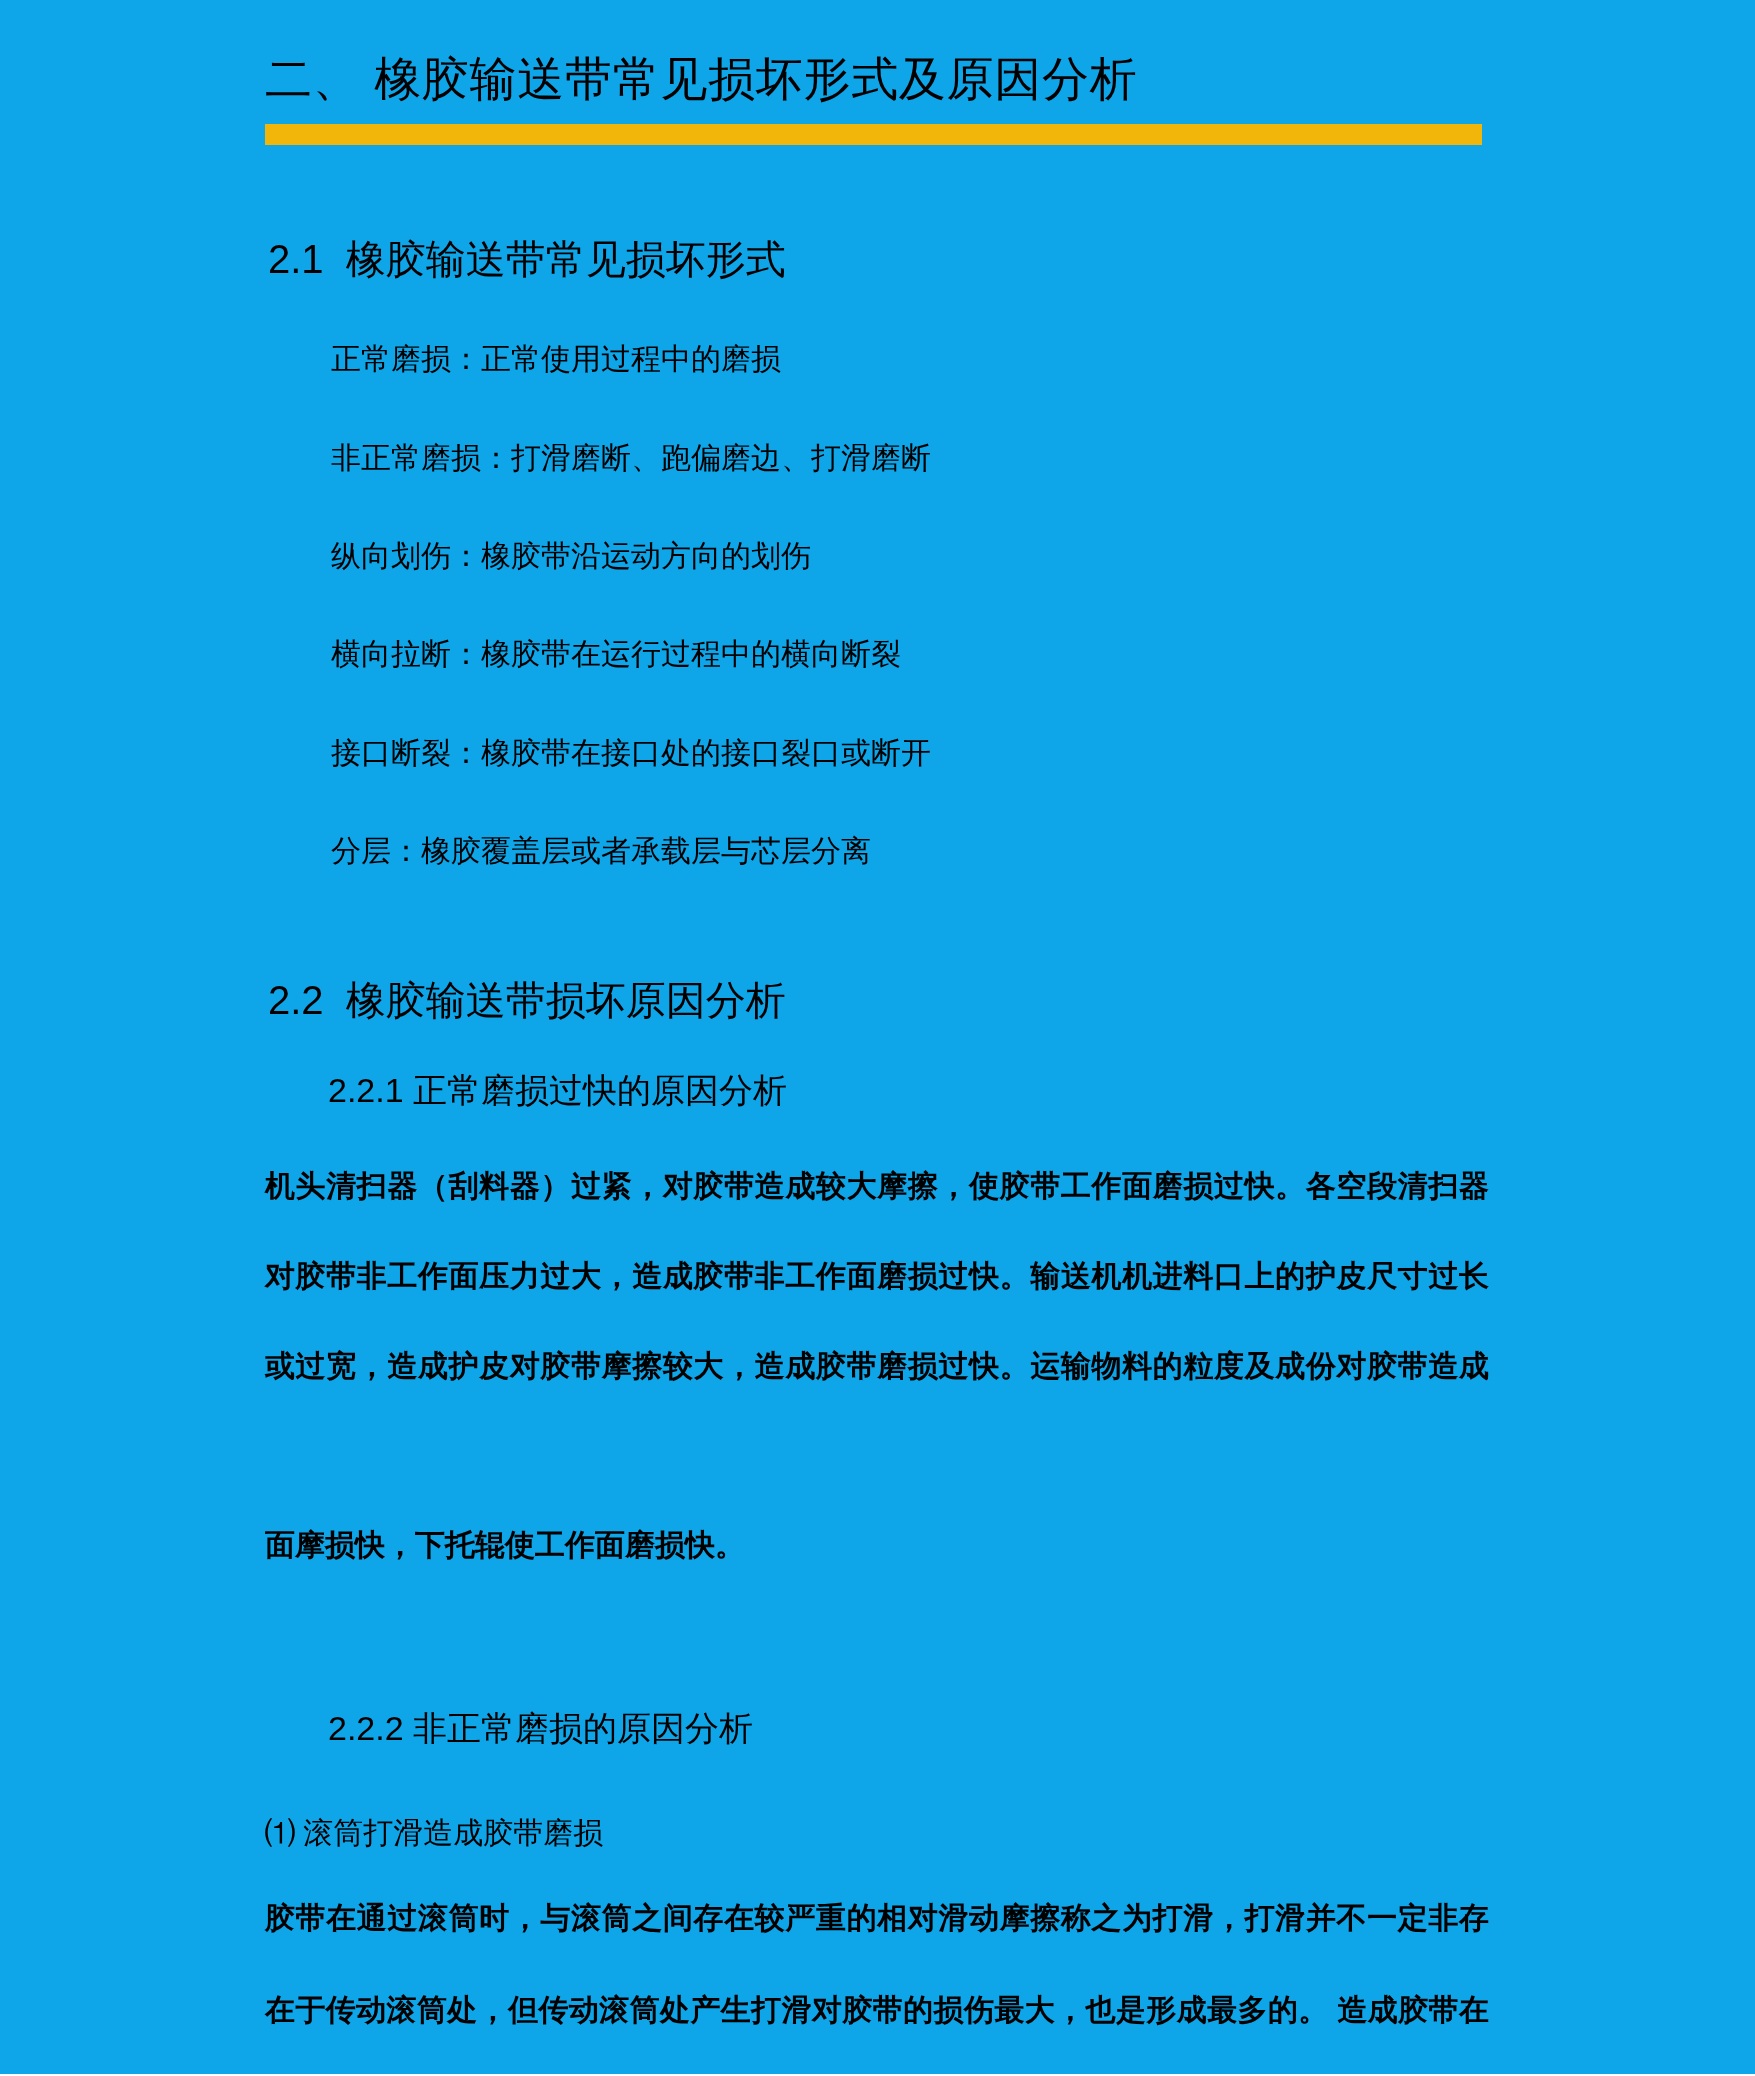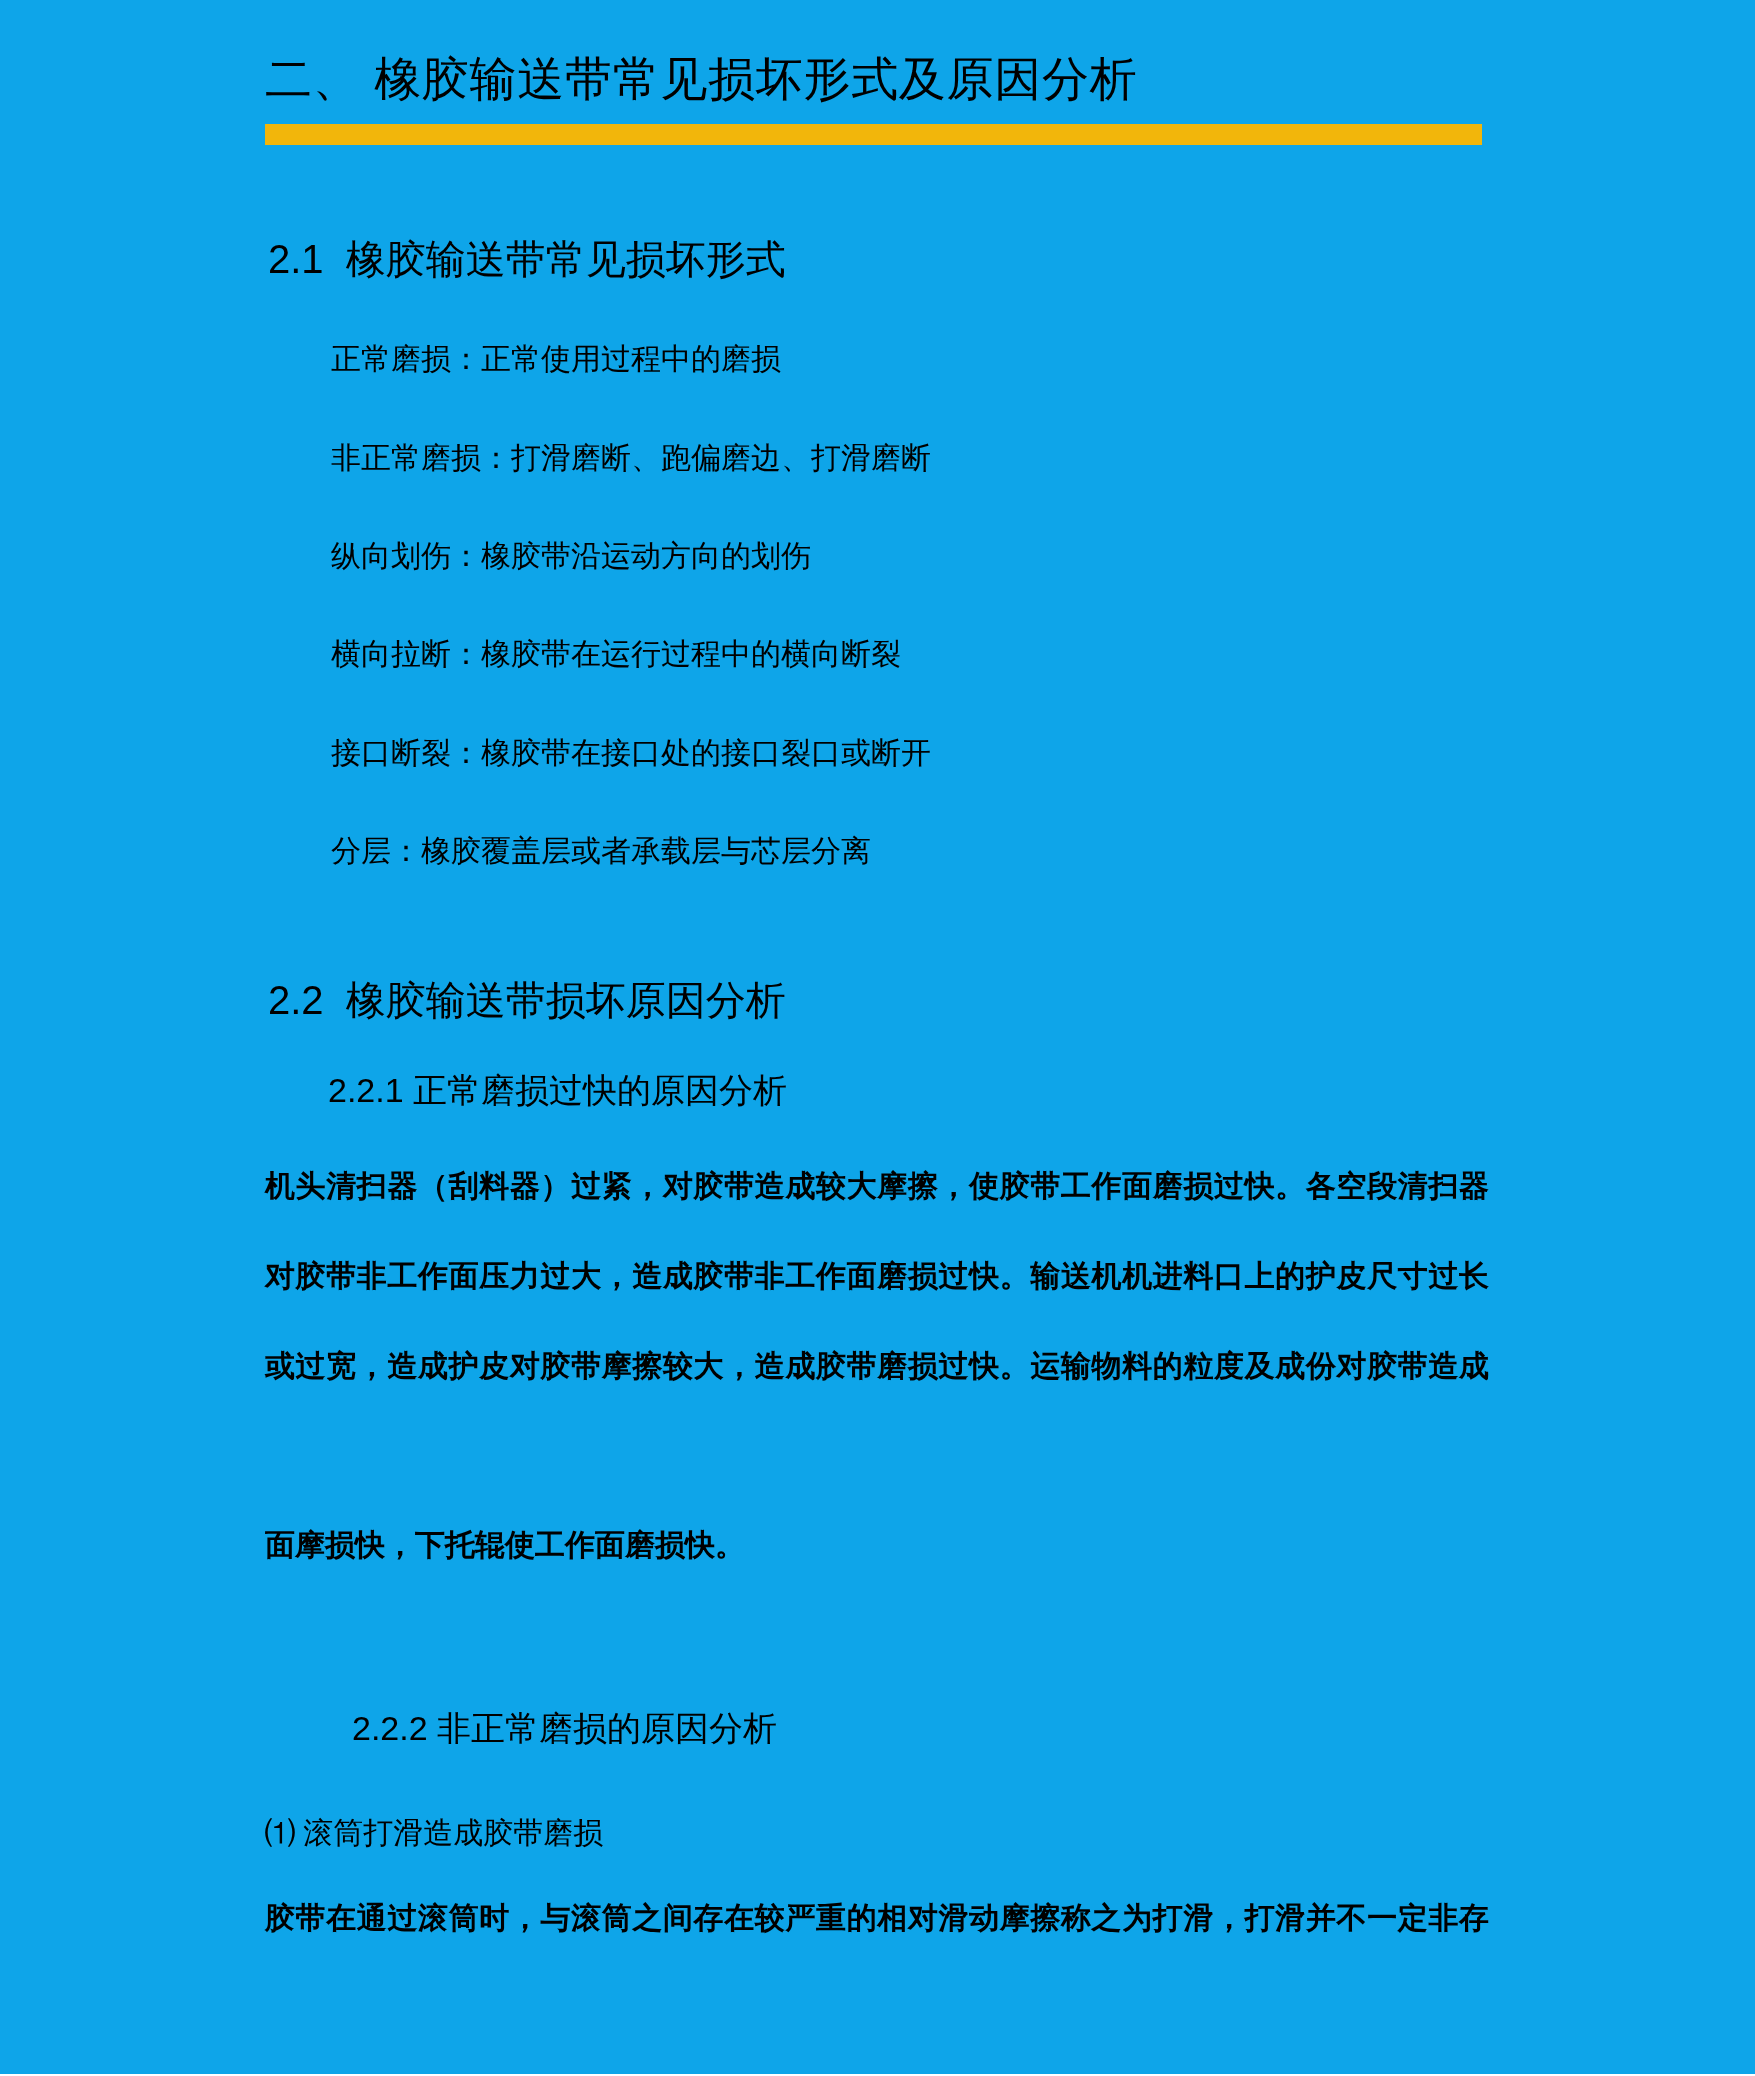--- a/index.html
+++ b/index.html
@@ -24,21 +24,21 @@
     position: absolute;
     left: 265px; top: 124px;
     width: 1217px; height: 20.5px;
     background: #F2B60B;
   }
   .h2 { font-size: 40px; line-height: 1.05; left: 268px; }
   .h21 { top: 238px; }
   .h22 { top: 979px; }
   .h3 { font-size: 34px; line-height: 1.05; left: 328px; text-align: center; }
   .h221 { top: 1073px; }
-  .h222 { top: 1711px; margin-left: 24px; }
+  .h222 { top: 1711px; }
 
   .item {
     left: 331px;
     font-size: 30px; line-height: 1.05;
   }
   .pline {
     left: 265px;
     width: 1224px;
     font-size: 30px; line-height: 1.05; font-weight: bold;
   }
@@ -73,15 +73,16 @@
   <div class="abs pline j" style="top:1170px">机头清扫器（刮料器）过紧，对胶带造成较大摩擦，使胶带工作面磨损过快。各空段清扫器</div>
   <div class="abs pline j" style="top:1260px">对胶带非工作面压力过大，造成胶带非工作面磨损过快。输送机机进料口上的护皮尺寸过长</div>
   <div class="abs pline j" style="top:1350px">或过宽，造成护皮对胶带摩擦较大，造成胶带磨损过快。运输物料的粒度及成份对胶带造成</div>
   <div class="abs pline" style="top:1529px">面摩损快，下托辊使工作面磨损快。</div>
 
   <h3 class="abs h3 h222">2.2.2 非正常磨损的原因分析</h3>
 
   <div class="abs point" style="top:1817px">⑴ 滚筒打滑造成胶带磨损</div>
 
   <div class="abs pline j" style="top:1902px">胶带在通过滚筒时，与滚筒之间存在较严重的相对滑动摩擦称之为打滑，打滑并不一定非存</div>
+  <div class="abs pline j" style="top:1994px">在于传动滚筒处，但传动滚筒处产生打滑对胶带的损伤最大，也是形成最多的。 造成胶带在</div>
 
 </div>
 
 
 </body></html>

